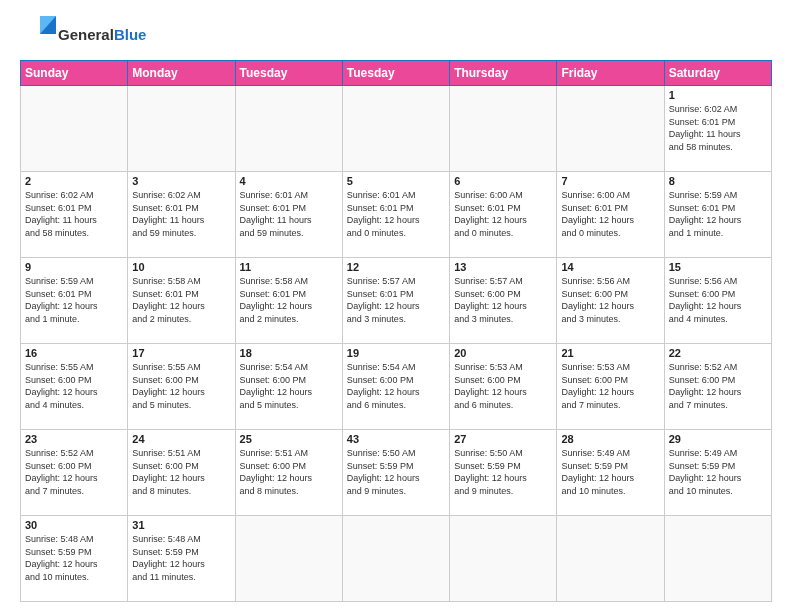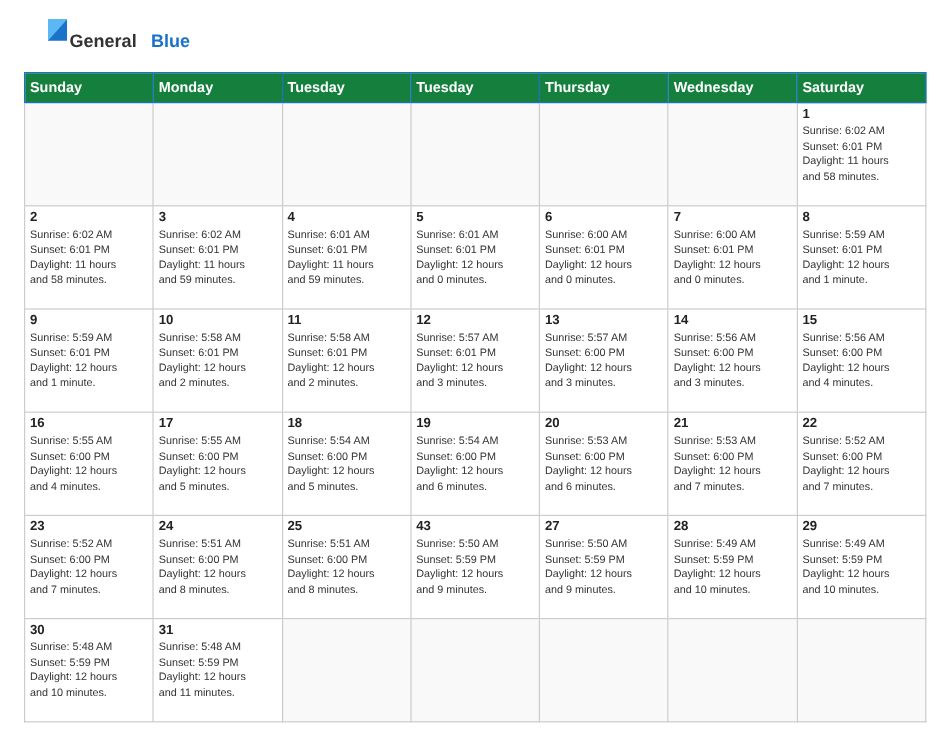--- a/index.html
+++ b/index.html
@@ -43,21 +43,21 @@
       font-weight: normal;
     }
     .calendar {
       flex: 1;
       border: 1px solid #ccc;
       border-collapse: collapse;
       width: 100%;
       table-layout: fixed;
     }
     .calendar thead tr {
-      background: #15803d;
+      background: #ec4899;
     }
     .calendar thead th {
       color: #fff;
       font-size: 12px;
       font-weight: bold;
       padding: 5px 4px;
       text-align: left;
       border: 1px solid #1a73c8;
     }
     .calendar tbody td {
@@ -97,39 +97,39 @@
     <div class="logo">
   <div style="display:flex;align-items:center;gap:2px;">
     <div style="position:relative;width:36px;height:36px;">
       <svg width="36" height="36" viewBox="0 0 36 36">
         <rect x="0" y="0" width="20" height="20" fill="white"></rect>
         <polygon points="20,0 36,0 36,18 20,18" fill="#1a73c8"></polygon>
         <polygon points="20,0 36,0 20,18" fill="#5bb8f5"></polygon>
       </svg>
     </div>
     <div>
-      <div style="font-size:15px;font-weight:bold;color:#333;line-height:1;">General<span style="color:#1a73c8;margin-left:12px;">Blue</span></div>
+      <div style="font-size:15px;font-weight:bold;color:#333;line-height:1;">General<span style="color:#1a73c8;">Blue</span></div>
     </div>
   </div>
 </div>
     <div class="title-block">
       <h1></h1>
       <h2></h2>
     </div>
   </div>
 
   <table class="calendar">
     <thead>
       <tr>
       <th>Sunday</th>
           <th>Monday</th>
           <th>Tuesday</th>
           <th>Tuesday</th>
           <th>Thursday</th>
-          <th>Wednesday</th>
+          <th>Friday</th>
           <th>Saturday</th>
         </tr>
     </thead>
     <tbody id="calendar-body">
     <tr>
           <td class="empty"></td>
           <td class="empty"></td>
           <td class="empty"></td>
           <td class="empty"></td>
           <td class="empty"></td>

